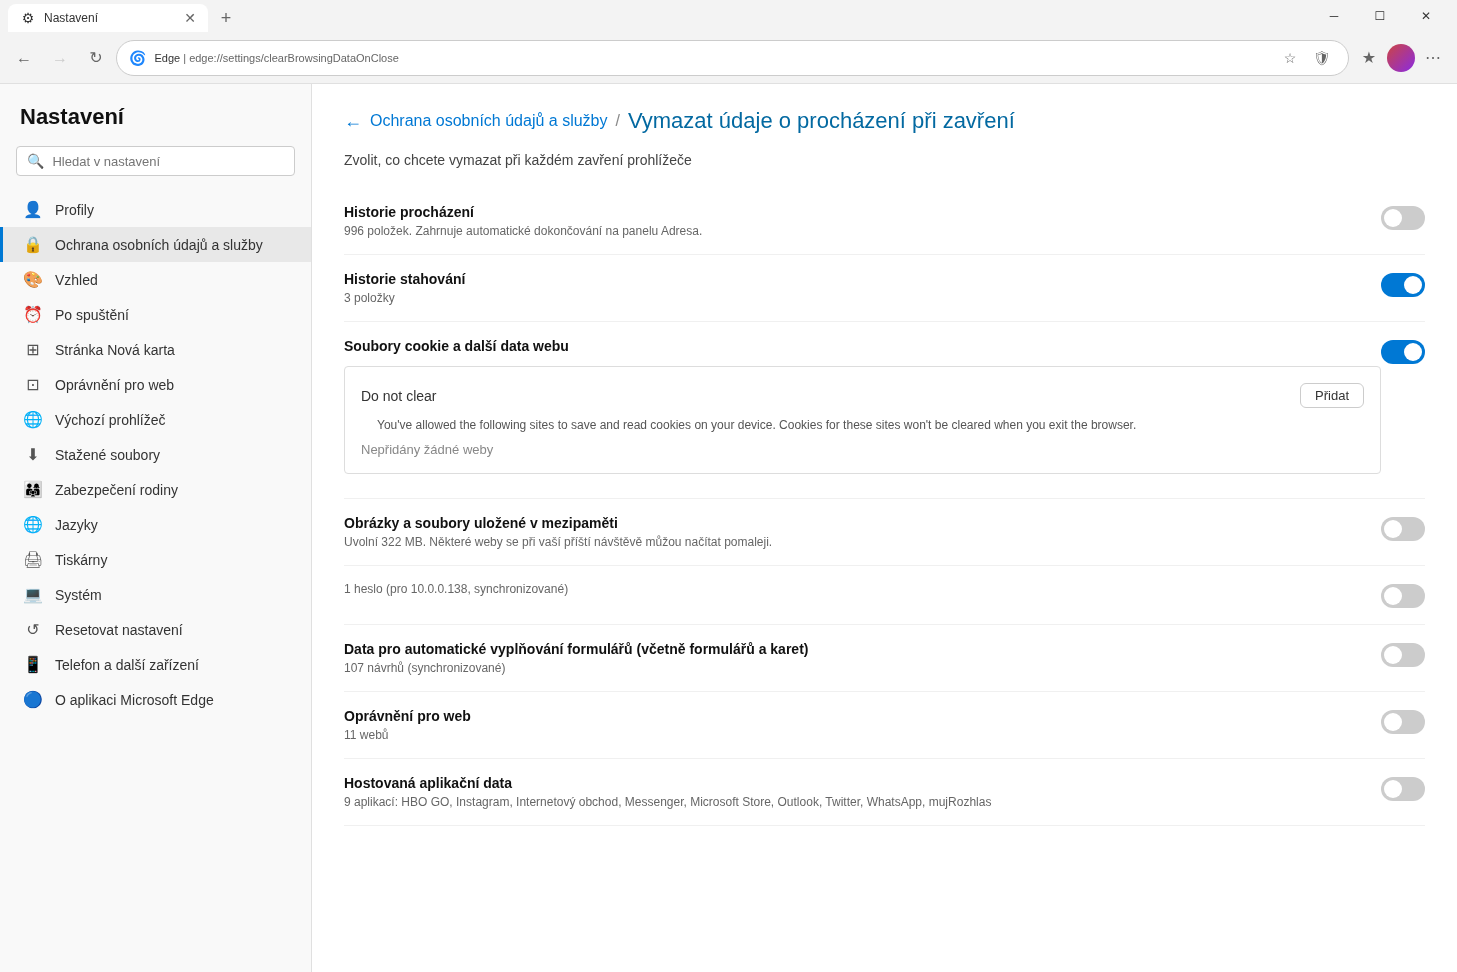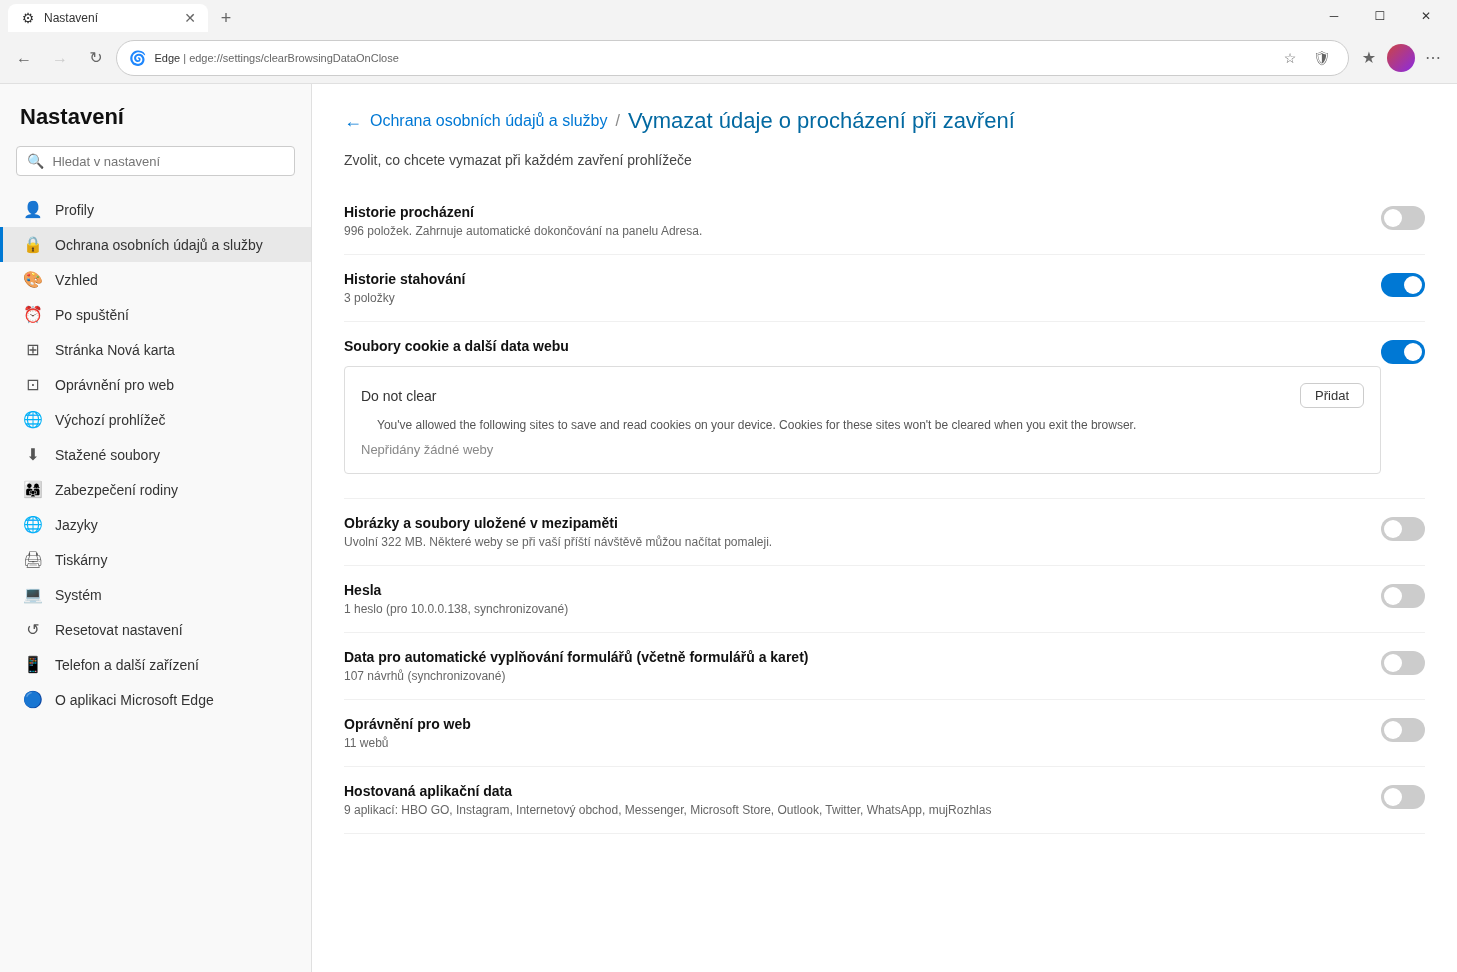--- a/index.html
+++ b/index.html
@@ -483,21 +483,20 @@
           <div class="setting-desc">Uvolní 322 MB. Některé weby se při vaší příští návštěvě můžou načítat pomaleji.</div>
         </div>
         <div class="toggle off">
           <div class="toggle-knob"></div>
         </div>
       </div>
     </div>
         <div>
       <div class="setting-row">
         <div class="setting-info">
-          <div class="setting-label">Hesla</div>
           <div class="setting-desc">1 heslo (pro 10.0.0.138, synchronizované)</div>
         </div>
         <div class="toggle off">
           <div class="toggle-knob"></div>
         </div>
       </div>
     </div>
         <div>
       <div class="setting-row">
         <div class="setting-info">

